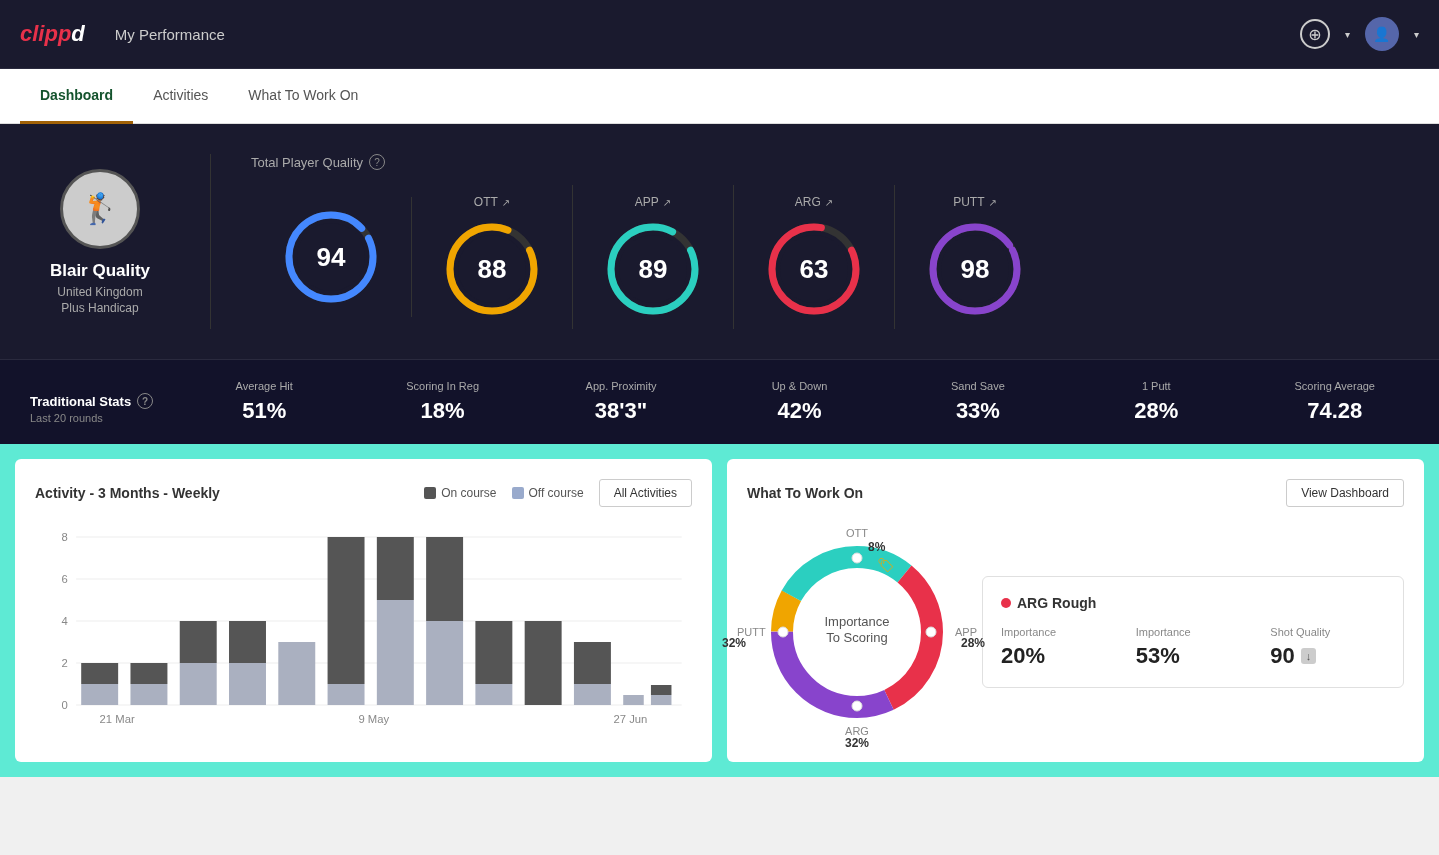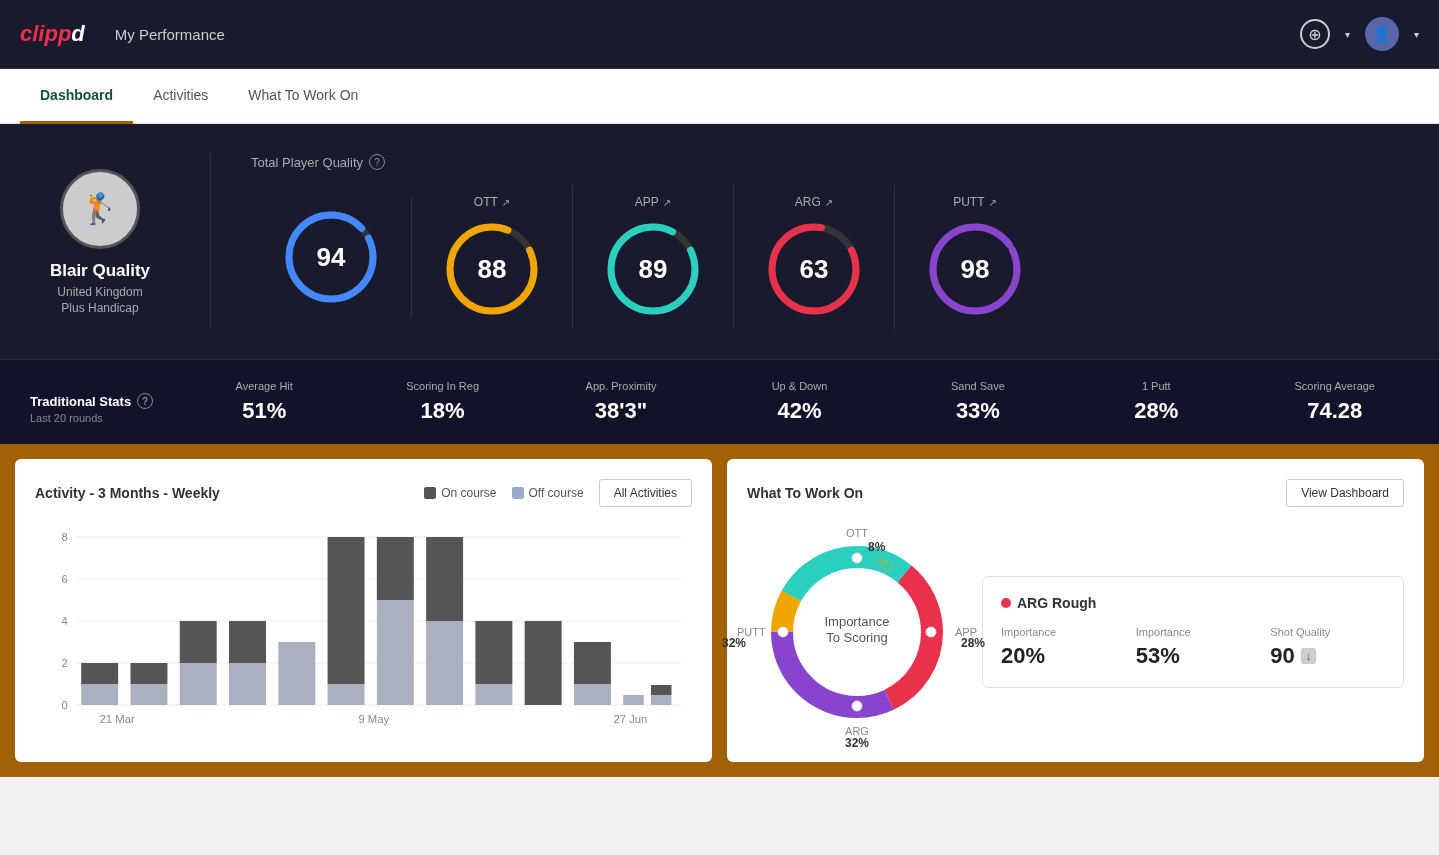--- a/index.html
+++ b/index.html
@@ -143,21 +143,21 @@
     .trad-label p { font-size: 11px; color: #888; margin-top: 3px; }
     .stat-item { text-align: center; flex: 1; }
     .stat-name { font-size: 11px; color: #aaa; margin-bottom: 6px; }
     .stat-value { font-size: 22px; font-weight: 600; color: #fff; }
 
     
     .bottom-panels {
       display: flex;
       gap: 15px;
       padding: 15px;
-      background: #a16207;
+      background: #5eead4;
     }
     .panel {
       background: #fff;
       border-radius: 6px;
       padding: 20px;
       flex: 1;
       color: #333;
     }
 
     

